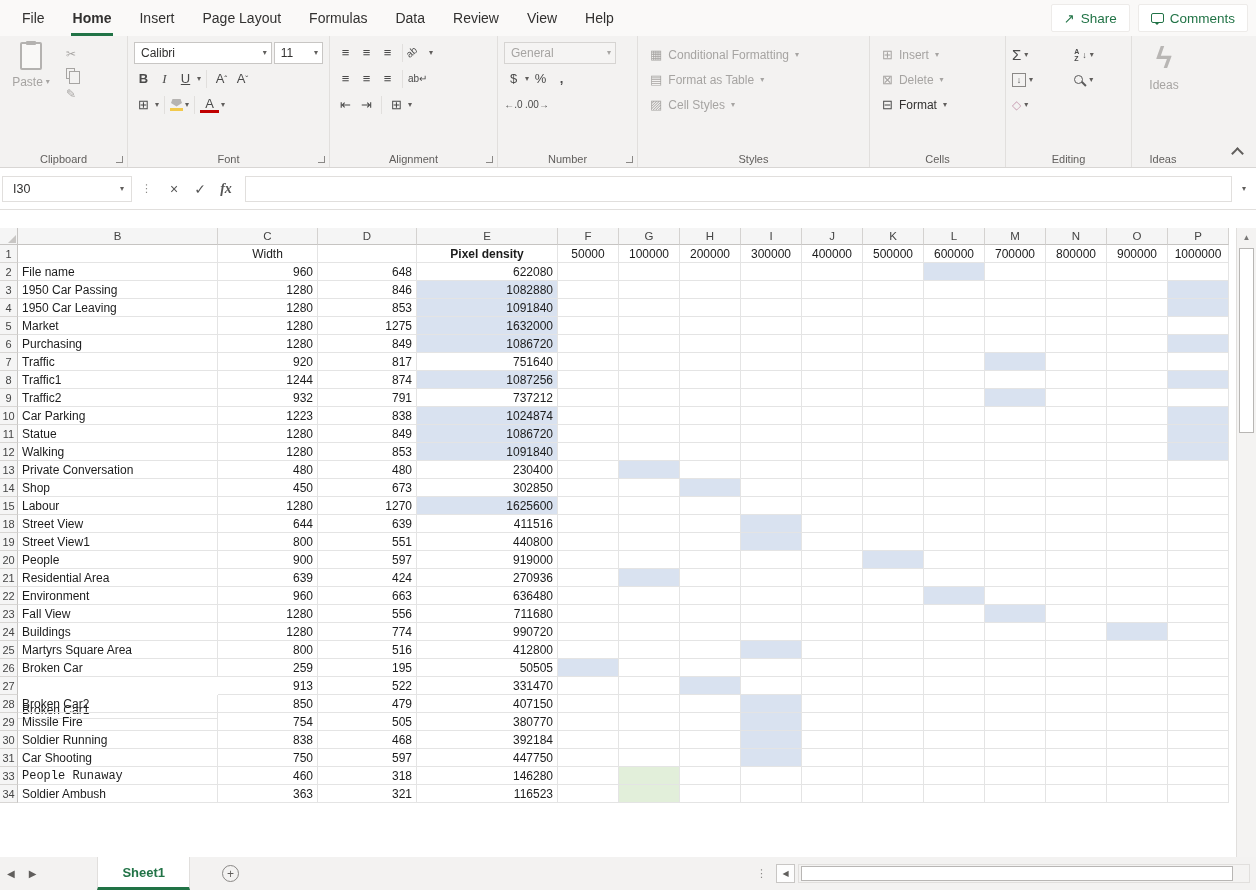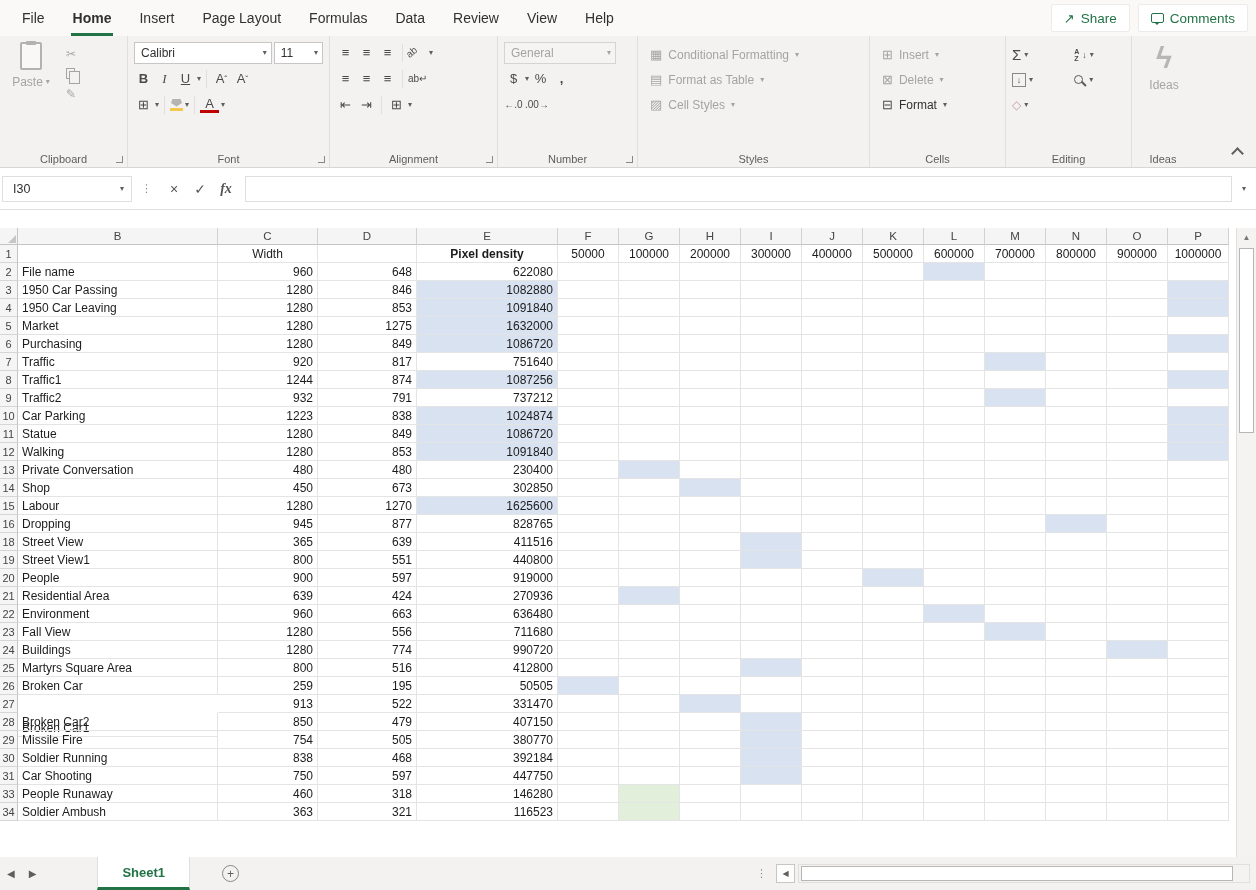--- a/index.html
+++ b/index.html
@@ -625,41 +625,23 @@
         <div class="cell" style="width: 61px;"></div>
         <div class="cell" style="width: 61px;"></div>
         <div class="cell" style="width: 61px;"></div>
         <div class="cell" style="width: 61px;"></div>
         <div class="cell" style="width: 61px;"></div>
         <div class="cell" style="width: 61px;"></div>
         <div class="cell" style="width: 61px;"></div>
         <div class="cell" style="width: 61px;"></div>
       </div>
       <div class="trow">
-        <div class="rn">16</div>
-        <div class="cell left" style="width: 200px;">Dropping</div>
-        <div class="cell right" style="width: 100px;">945</div>
-        <div class="cell right" style="width: 99px;">877</div>
-        <div class="cell right" style="width: 141px;">828765</div>
-        <div class="cell" style="width: 61px;"></div>
-        <div class="cell" style="width: 61px;"></div>
-        <div class="cell" style="width: 61px;"></div>
-        <div class="cell" style="width: 61px;"></div>
-        <div class="cell" style="width: 61px;"></div>
-        <div class="cell" style="width: 61px;"></div>
-        <div class="cell" style="width: 61px;"></div>
-        <div class="cell" style="width: 61px;"></div>
-        <div class="cell" style="width: 61px; background: rgb(217, 226, 240);"></div>
-        <div class="cell" style="width: 61px;"></div>
-        <div class="cell" style="width: 61px;"></div>
-      </div>
-      <div class="trow">
         <div class="rn">18</div>
         <div class="cell left" style="width: 200px;">Street View</div>
-        <div class="cell right" style="width: 100px;">365</div>
+        <div class="cell right" style="width: 100px;">644</div>
         <div class="cell right" style="width: 99px;">639</div>
         <div class="cell right" style="width: 141px;">411516</div>
         <div class="cell" style="width: 61px;"></div>
         <div class="cell" style="width: 61px;"></div>
         <div class="cell" style="width: 61px;"></div>
         <div class="cell" style="width: 61px; background: rgb(217, 226, 240);"></div>
         <div class="cell" style="width: 61px;"></div>
         <div class="cell" style="width: 61px;"></div>
         <div class="cell" style="width: 61px;"></div>
         <div class="cell" style="width: 61px;"></div>
@@ -896,21 +878,21 @@
         <div class="cell" style="width: 61px;"></div>
         <div class="cell" style="width: 61px;"></div>
         <div class="cell" style="width: 61px;"></div>
         <div class="cell" style="width: 61px;"></div>
         <div class="cell" style="width: 61px;"></div>
         <div class="cell" style="width: 61px;"></div>
         <div class="cell" style="width: 61px;"></div>
       </div>
       <div class="trow">
         <div class="rn">33</div>
-        <div class="cell left" style="width: 200px;">People Runaway</div>
+        <div class="cell left" style="width: 200px; font-family: Liberation Mono, monospace;">People Runaway</div>
         <div class="cell right" style="width: 100px;">460</div>
         <div class="cell right" style="width: 99px;">318</div>
         <div class="cell right" style="width: 141px;">146280</div>
         <div class="cell" style="width: 61px;"></div>
         <div class="cell" style="width: 61px; background: rgb(226, 239, 218);"></div>
         <div class="cell" style="width: 61px;"></div>
         <div class="cell" style="width: 61px;"></div>
         <div class="cell" style="width: 61px;"></div>
         <div class="cell" style="width: 61px;"></div>
         <div class="cell" style="width: 61px;"></div>

